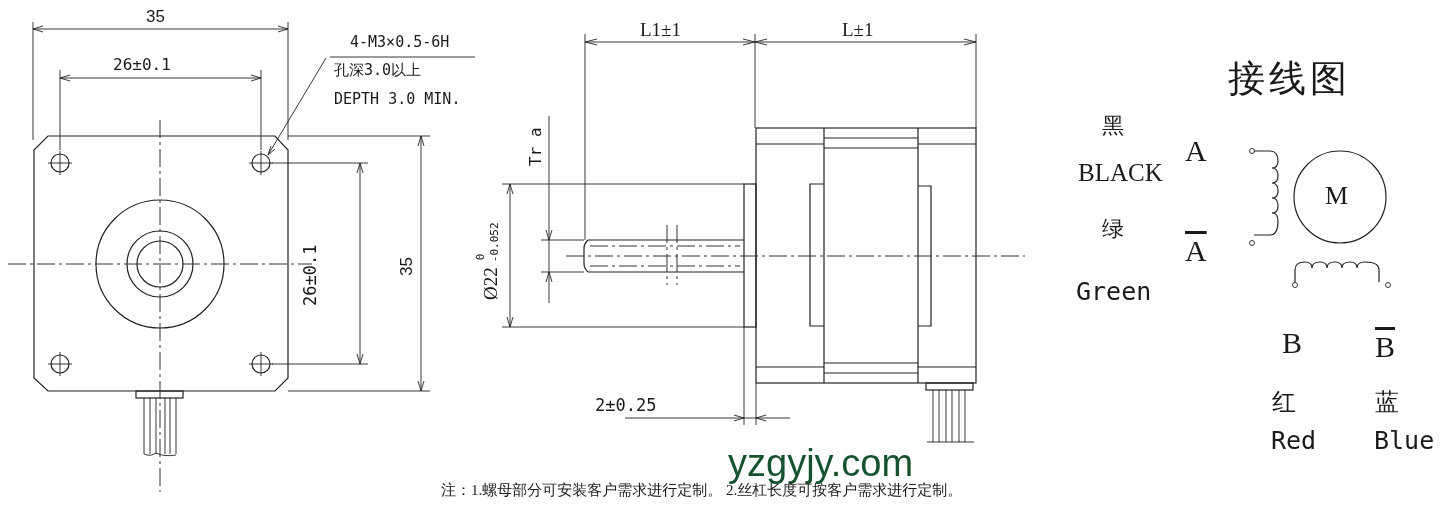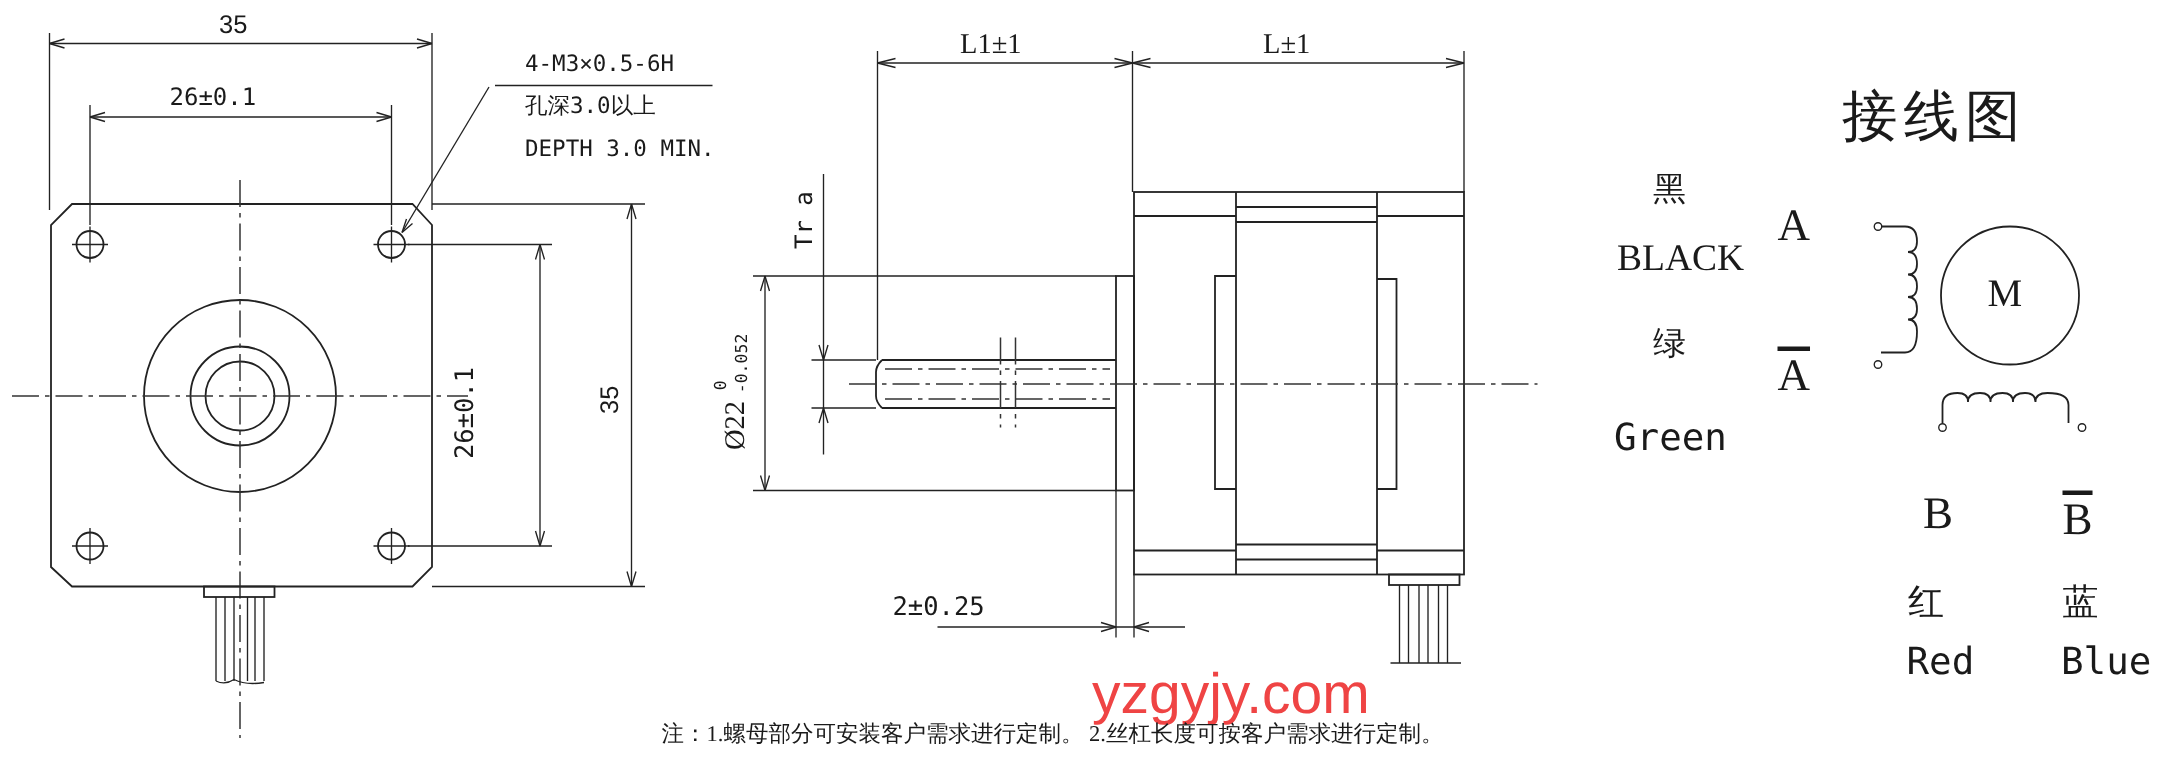--- a/index.html
+++ b/index.html
@@ -122,22 +122,22 @@
 
     <circle class="thin" cx="1295" cy="285" r="2.5"></circle>
     <circle class="thin" cx="1388" cy="285" r="2.5"></circle>
     <path class="ln" d="M1295 282 v-12 q0 -8 10 -8 q7 0 7 6 q0 -6 8 -6 q7 0 7 6 q0 -6 8 -6 q7 0 7 6 q0 -6 8 -6 q7 0 7 6 q0 -6 8 -6 q14 0 14 8 v12"></path>
   </g>
 </svg>
 
 <div class="txt sans" style="left:146px;top:8px;font-size:17px;">35</div>
 <div class="txt mono" style="left:113px;top:57px;font-size:16px;">26±0.1</div>
 <div class="txt mono" style="left:350px;top:35px;font-size:15px;">4-M3×0.5-6H</div>
-<div class="txt mono" style="left:350px;top:63px;font-size:15px;">孔深3.0以上</div>
-<div class="txt mono" style="left:334px;top:92px;font-size:15px;margin-left:16px;">DEPTH 3.0 MIN.</div>
+<div class="txt mono" style="left:334px;top:63px;font-size:15px;">孔深3.0以上</div>
+<div class="txt mono" style="left:334px;top:92px;font-size:15px;">DEPTH 3.0 MIN.</div>
 <div class="txt mono" style="left:302px;top:255px;font-size:17px;transform:rotate(-90deg);transform-origin:left top;top:306px;">26±0.1</div>
 <div class="txt sans" style="left:398px;top:276px;font-size:17px;transform:rotate(-90deg);transform-origin:left top;">35</div>
 
 <div class="txt serif" style="left:640px;top:20px;font-size:19px;">L1±1</div>
 <div class="txt serif" style="left:842px;top:20px;font-size:19px;text-align:right;">L±1</div>
 <div class="txt mono" style="left:528px;top:166px;font-size:16px;transform:rotate(-90deg);transform-origin:left top;">Tr a</div>
 <div style="position:absolute;left:480px;top:300px;transform:rotate(-90deg);transform-origin:left top;white-space:nowrap;">
   <span class="serif" style="font-size:19px;">Ø22</span>
   <span style="display:inline-block;position:relative;width:44px;height:19px;vertical-align:top;">
     <span class="mono" style="position:absolute;left:2px;top:-6px;font-size:11px;">0</span>
@@ -154,14 +154,14 @@
 <div class="txt serif" style="left:1102px;top:218px;font-size:22px;">绿</div>
 <div class="txt mono" style="left:1076px;top:279px;font-size:25px;">Green</div>
 <div class="txt serif ovl" style="left:1185px;top:236px;font-size:30px;">A</div>
 <div class="txt serif" style="left:1282px;top:328px;font-size:30px;">B</div>
 <div class="txt serif ovl" style="left:1375px;top:332px;font-size:30px;">B</div>
 <div class="txt serif" style="left:1272px;top:390px;font-size:24px;">红</div>
 <div class="txt mono" style="left:1271px;top:428px;font-size:25px;">Red</div>
 <div class="txt serif" style="left:1375px;top:390px;font-size:24px;">蓝</div>
 <div class="txt mono" style="left:1374px;top:428px;font-size:25px;">Blue</div>
 
-<div class="txt sans" style="left:728px;top:444px;font-size:38px;color:#ef4444;">yzgyjy.com</div>
+<div class="txt sans" style="left:728px;top:444px;font-size:38px;color:#14532d;">yzgyjy.com</div>
 <div class="txt serif" style="left:441px;top:483px;font-size:15px;text-align:right;">注：1.螺母部分可安装客户需求进行定制。 2.丝杠长度可按客户需求进行定制。</div>
 
 </body></html>

